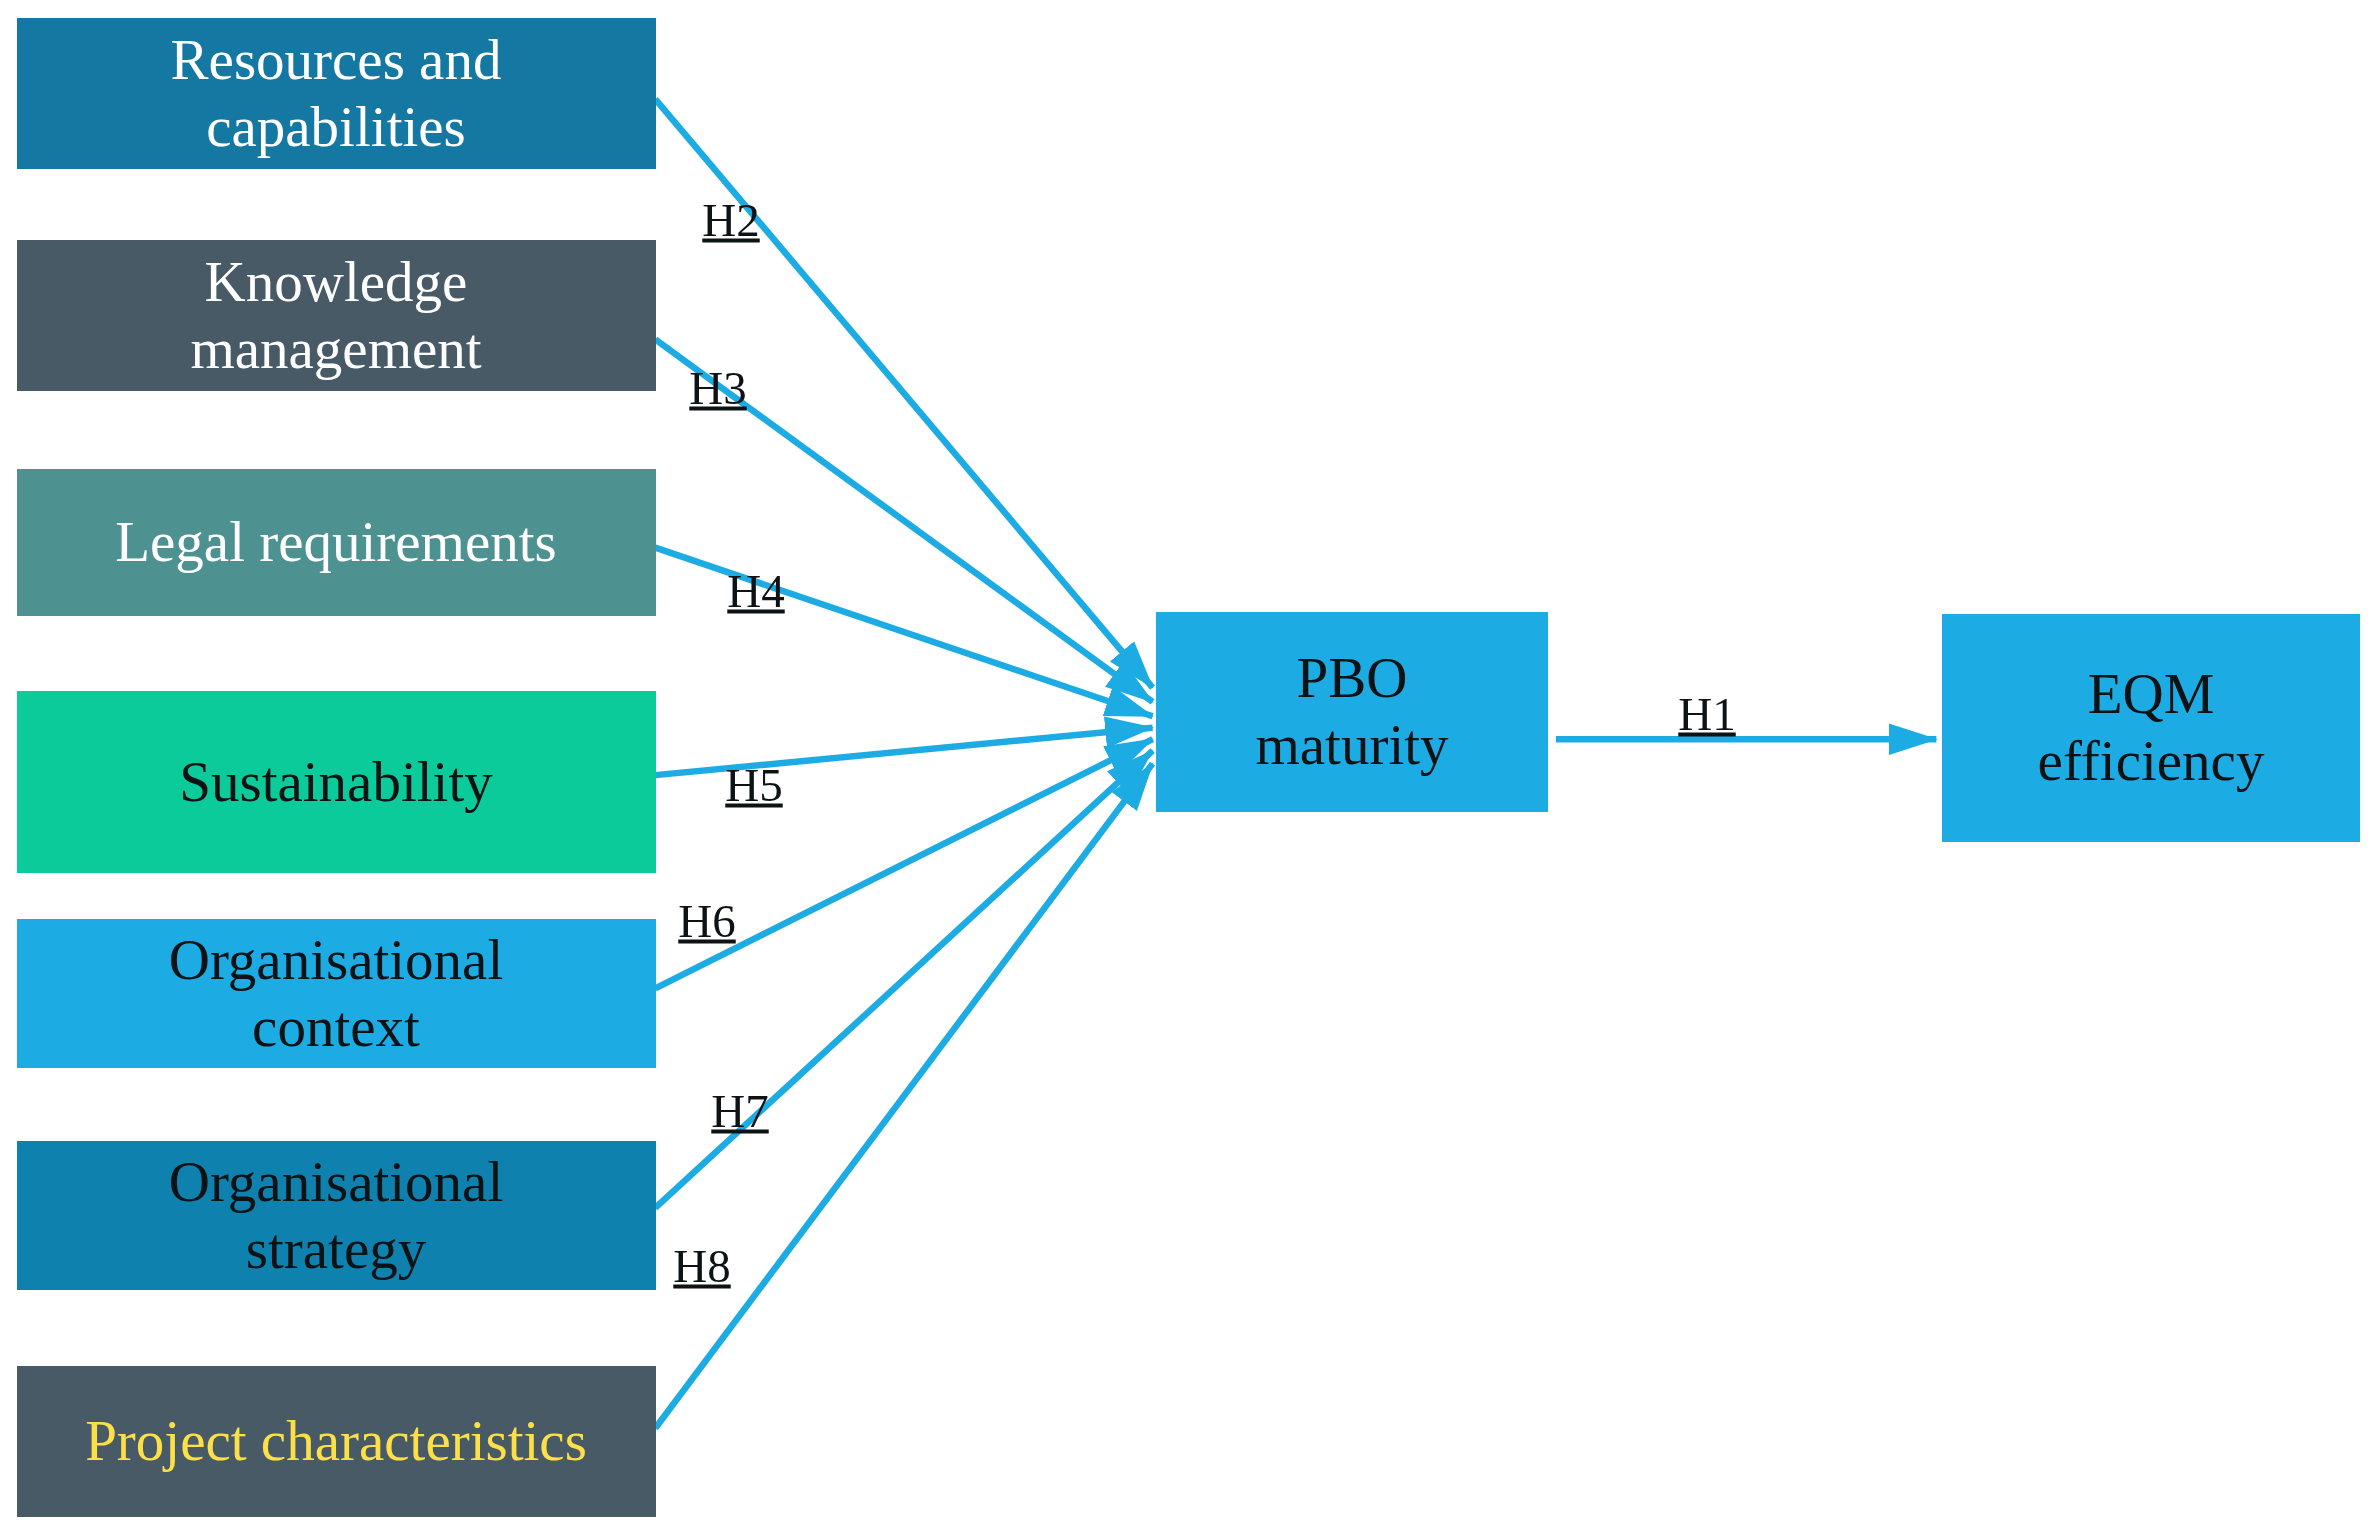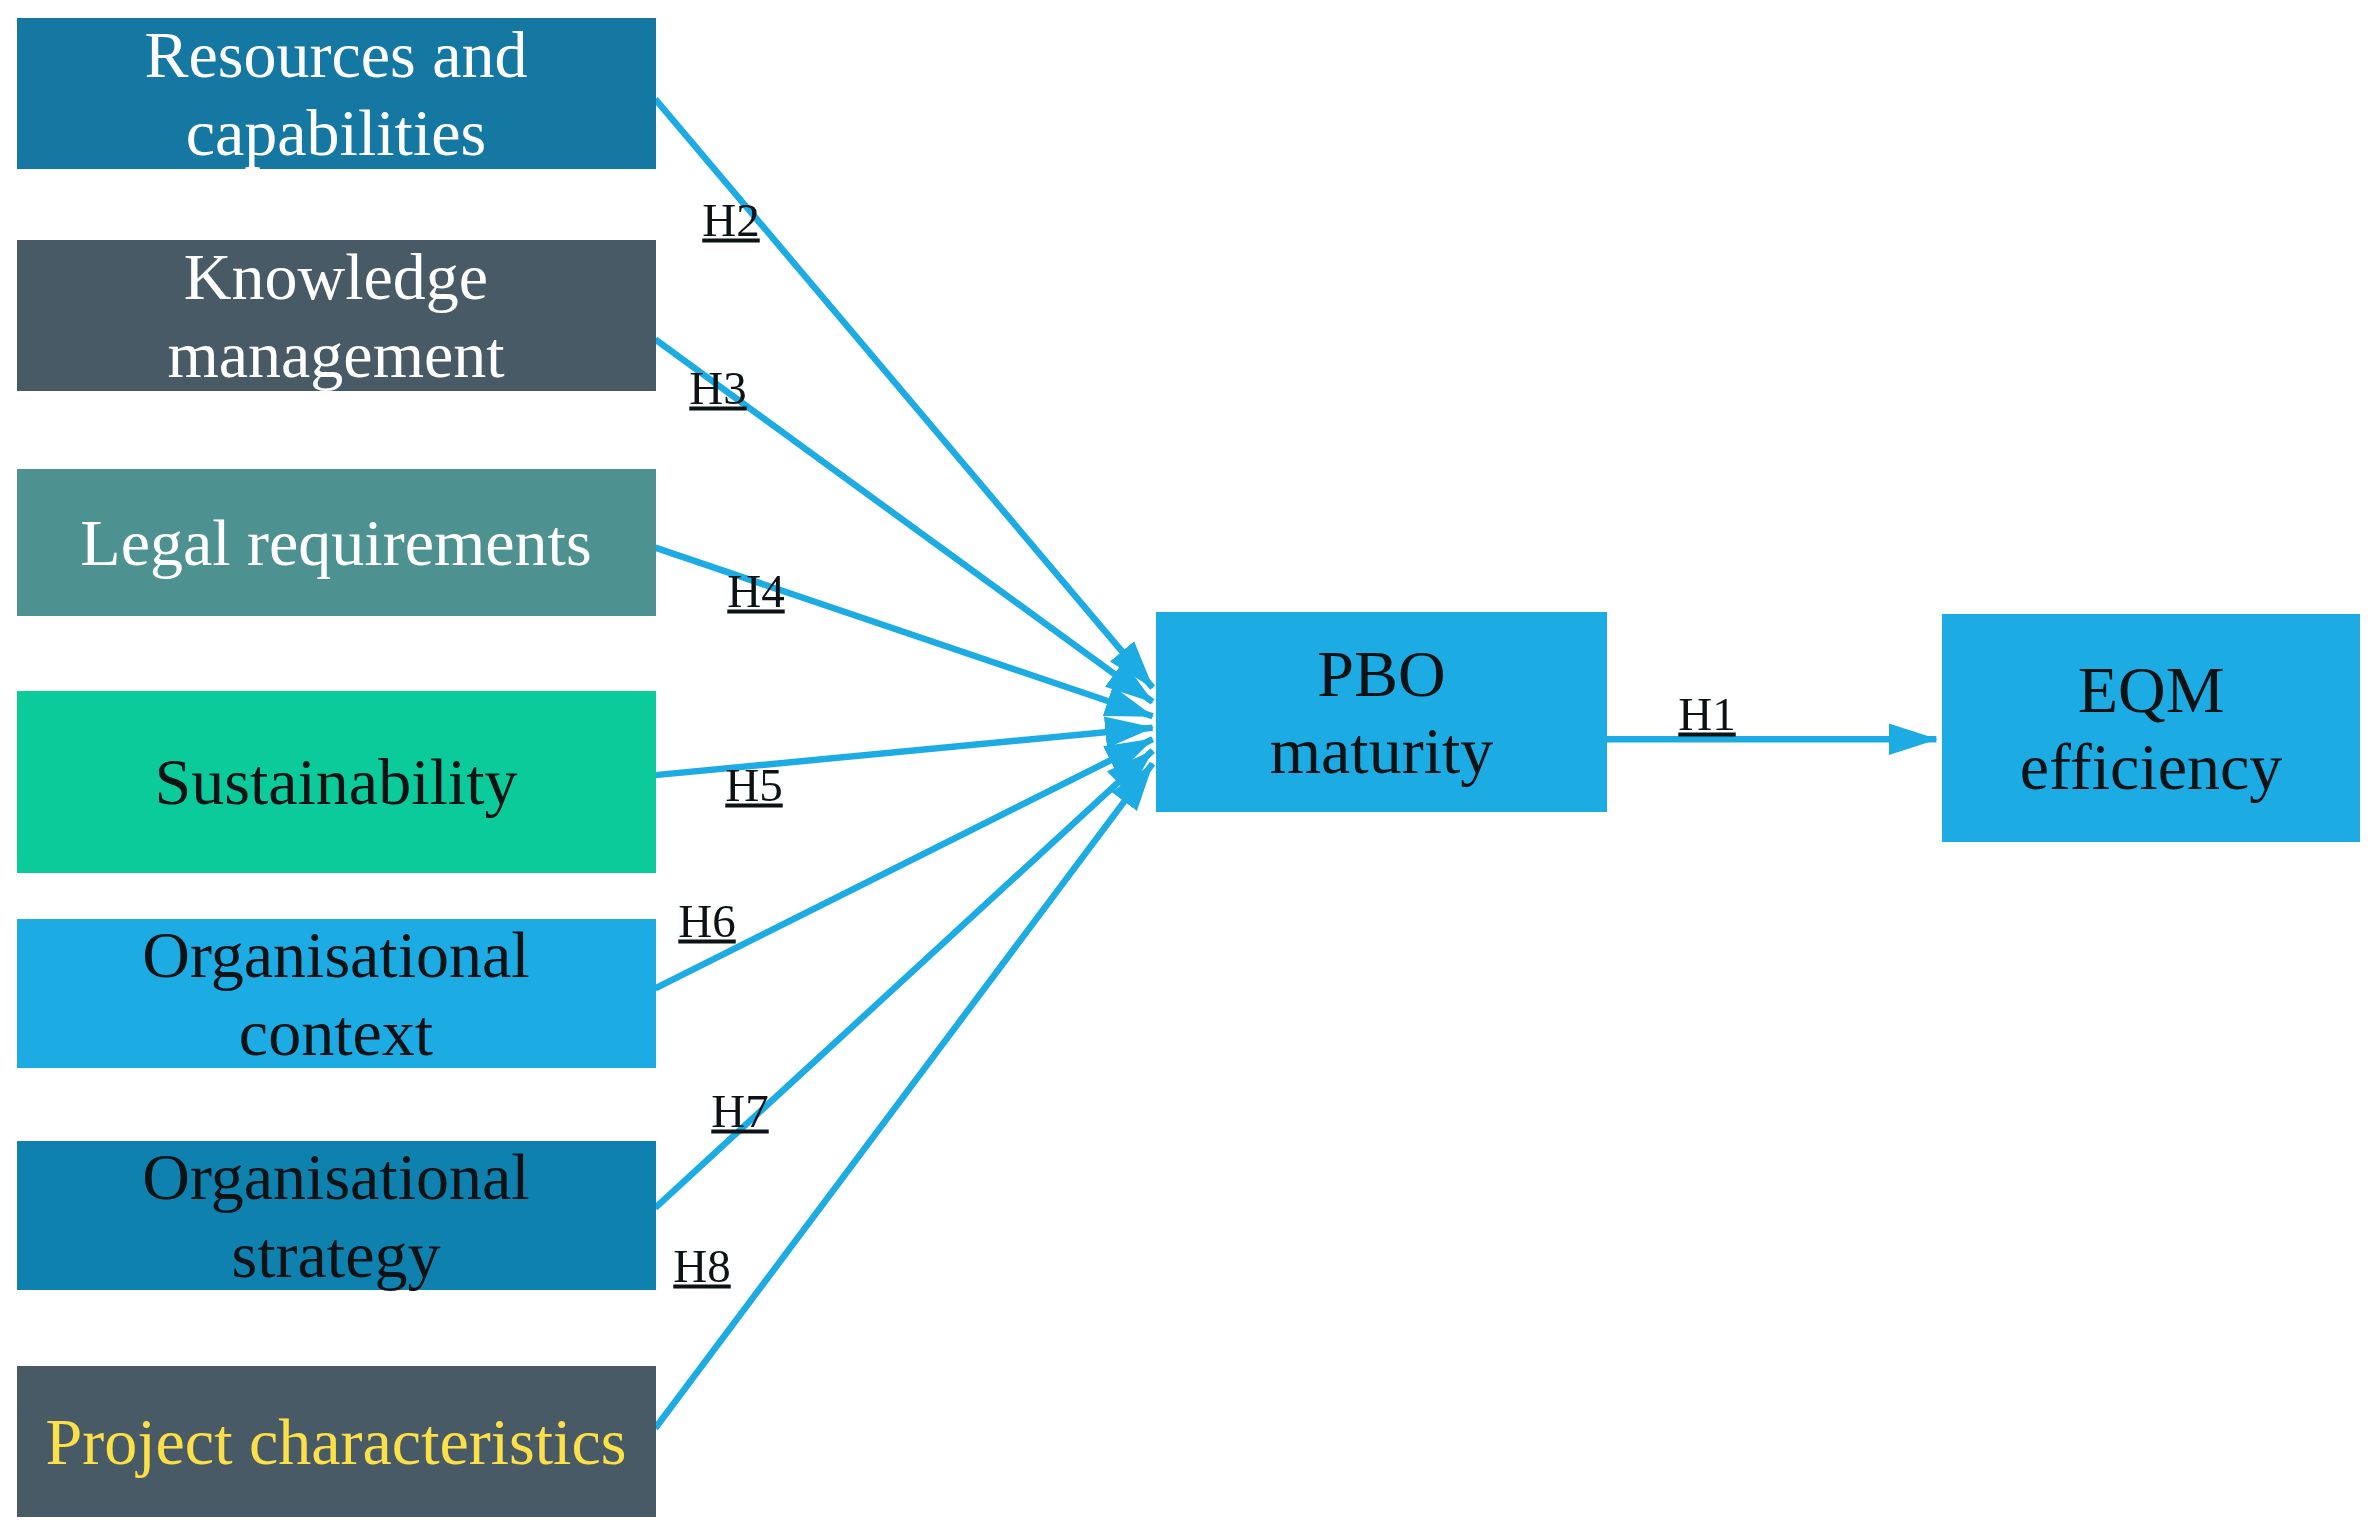--- a/index.html
+++ b/index.html
@@ -21,21 +21,21 @@
     top: 0;
     z-index: 1;
   }
   .node {
     position: absolute;
     z-index: 2;
     display: flex;
     align-items: center;
     justify-content: center;
     text-align: center;
-    font-size: 66px;
+    font-size: 57px;
     line-height: 1.17;
     white-space: pre-line;
     font-family: "Liberation Serif", serif;
   }
   .edge-label {
     position: absolute;
     z-index: 3;
     transform: translate(-50%, -50%);
     font-size: 47px;
     color: #0d1215;
@@ -68,21 +68,21 @@
 capabilities</div>
       <div class="node" style="left: 16.5px; top: 240px; width: 639px; height: 151px; background: rgb(71, 90, 102); color: rgb(255, 255, 255);">Knowledge
 management</div>
       <div class="node" style="left: 16.5px; top: 469px; width: 639px; height: 147px; background: rgb(77, 145, 145); color: rgb(255, 255, 255);">Legal requirements</div>
       <div class="node" style="left: 16.5px; top: 691px; width: 639px; height: 182px; background: rgb(11, 203, 155); color: rgb(13, 18, 21);">Sustainability</div>
       <div class="node" style="left: 16.5px; top: 919px; width: 639px; height: 149px; background: rgb(28, 171, 226); color: rgb(13, 18, 21);">Organisational
 context</div>
       <div class="node" style="left: 16.5px; top: 1141px; width: 639px; height: 149px; background: rgb(15, 129, 175); color: rgb(13, 18, 21);">Organisational
 strategy</div>
       <div class="node" style="left: 16.5px; top: 1366px; width: 639px; height: 151px; background: rgb(71, 90, 102); color: #fde047;">Project characteristics</div>
-      <div class="node" style="left: 1156px; top: 612px; width: 451px; height: 200px; background: rgb(28, 171, 226); color: rgb(13, 18, 21);">PBO
+      <div class="node" style="left: 1156px; top: 612px; width: 392px; height: 200px; background: rgb(28, 171, 226); color: rgb(13, 18, 21);">PBO
 maturity</div>
       <div class="node" style="left: 1942px; top: 614px; width: 418px; height: 228px; background: rgb(28, 171, 226); color: rgb(13, 18, 21);">EQM
 efficiency</div>
     </div>
   <div id="labels-layer">
       <div class="edge-label" style="left: 1707px; top: 714px;">H1</div>
       <div class="edge-label" style="left: 731px; top: 220px;">H2</div>
       <div class="edge-label" style="left: 718px; top: 388px;">H3</div>
       <div class="edge-label" style="left: 756px; top: 591px;">H4</div>
       <div class="edge-label" style="left: 754px; top: 764px; margin-top: 21px;">H5</div>

